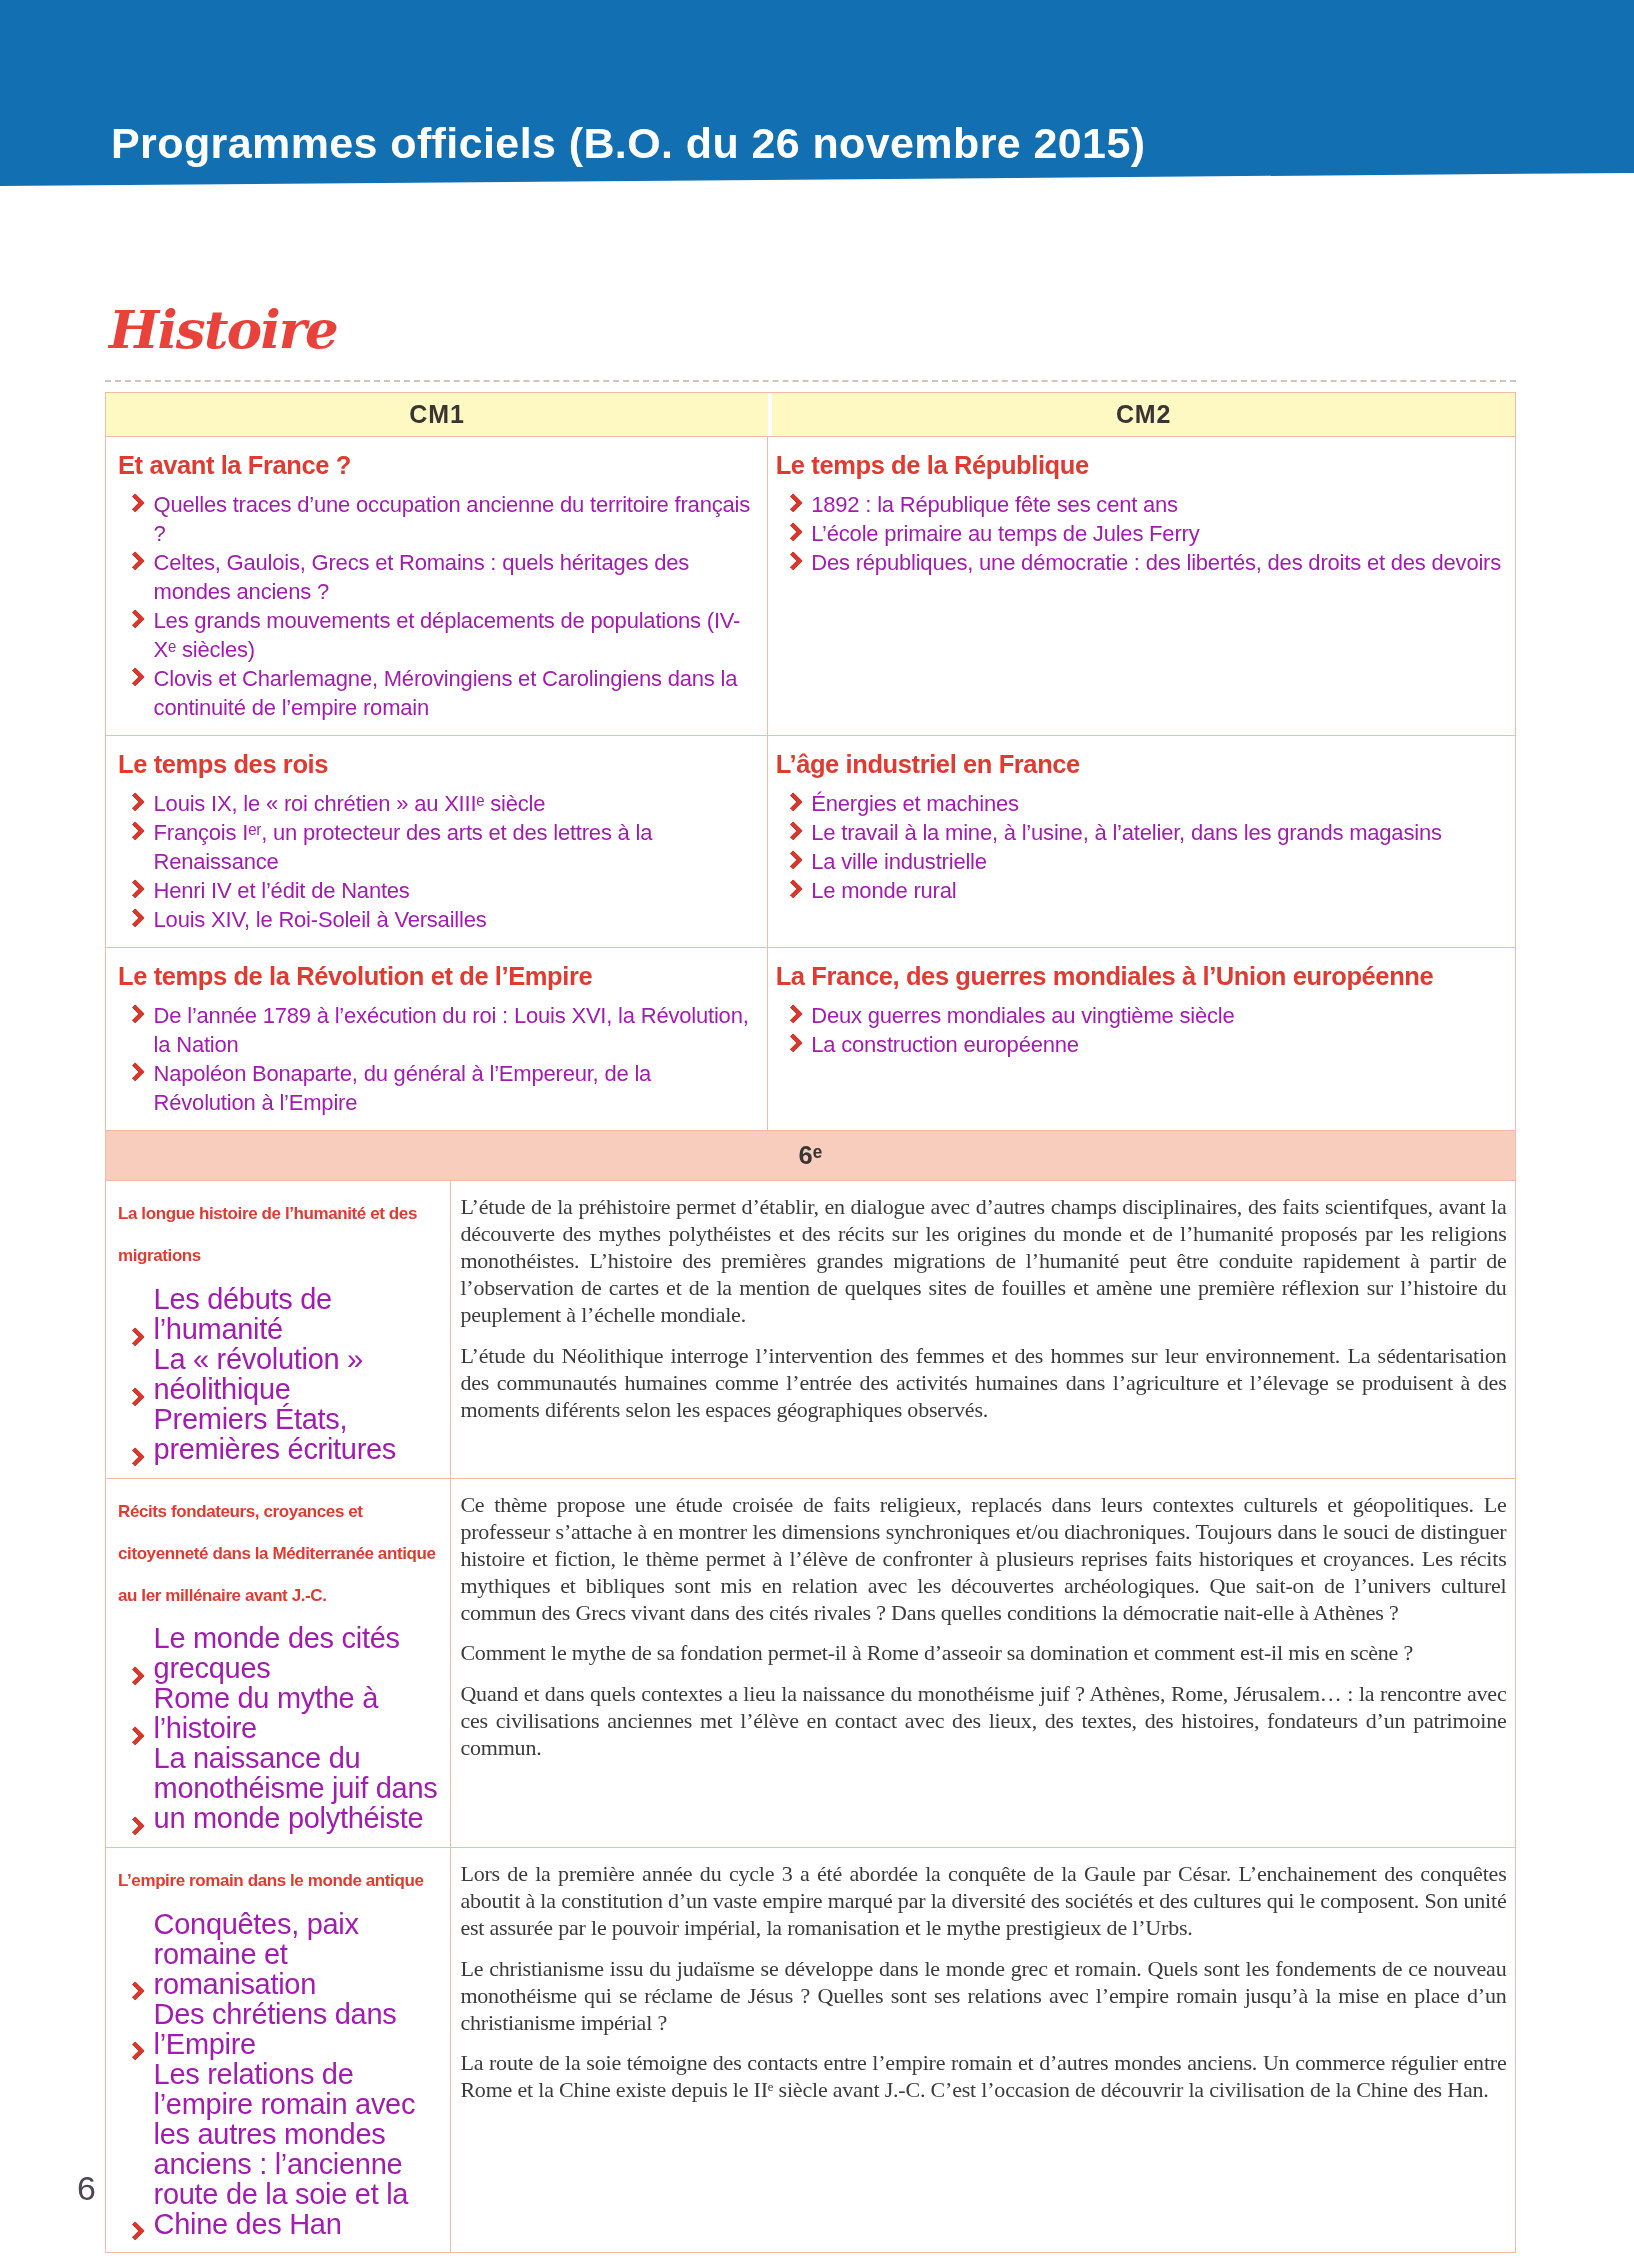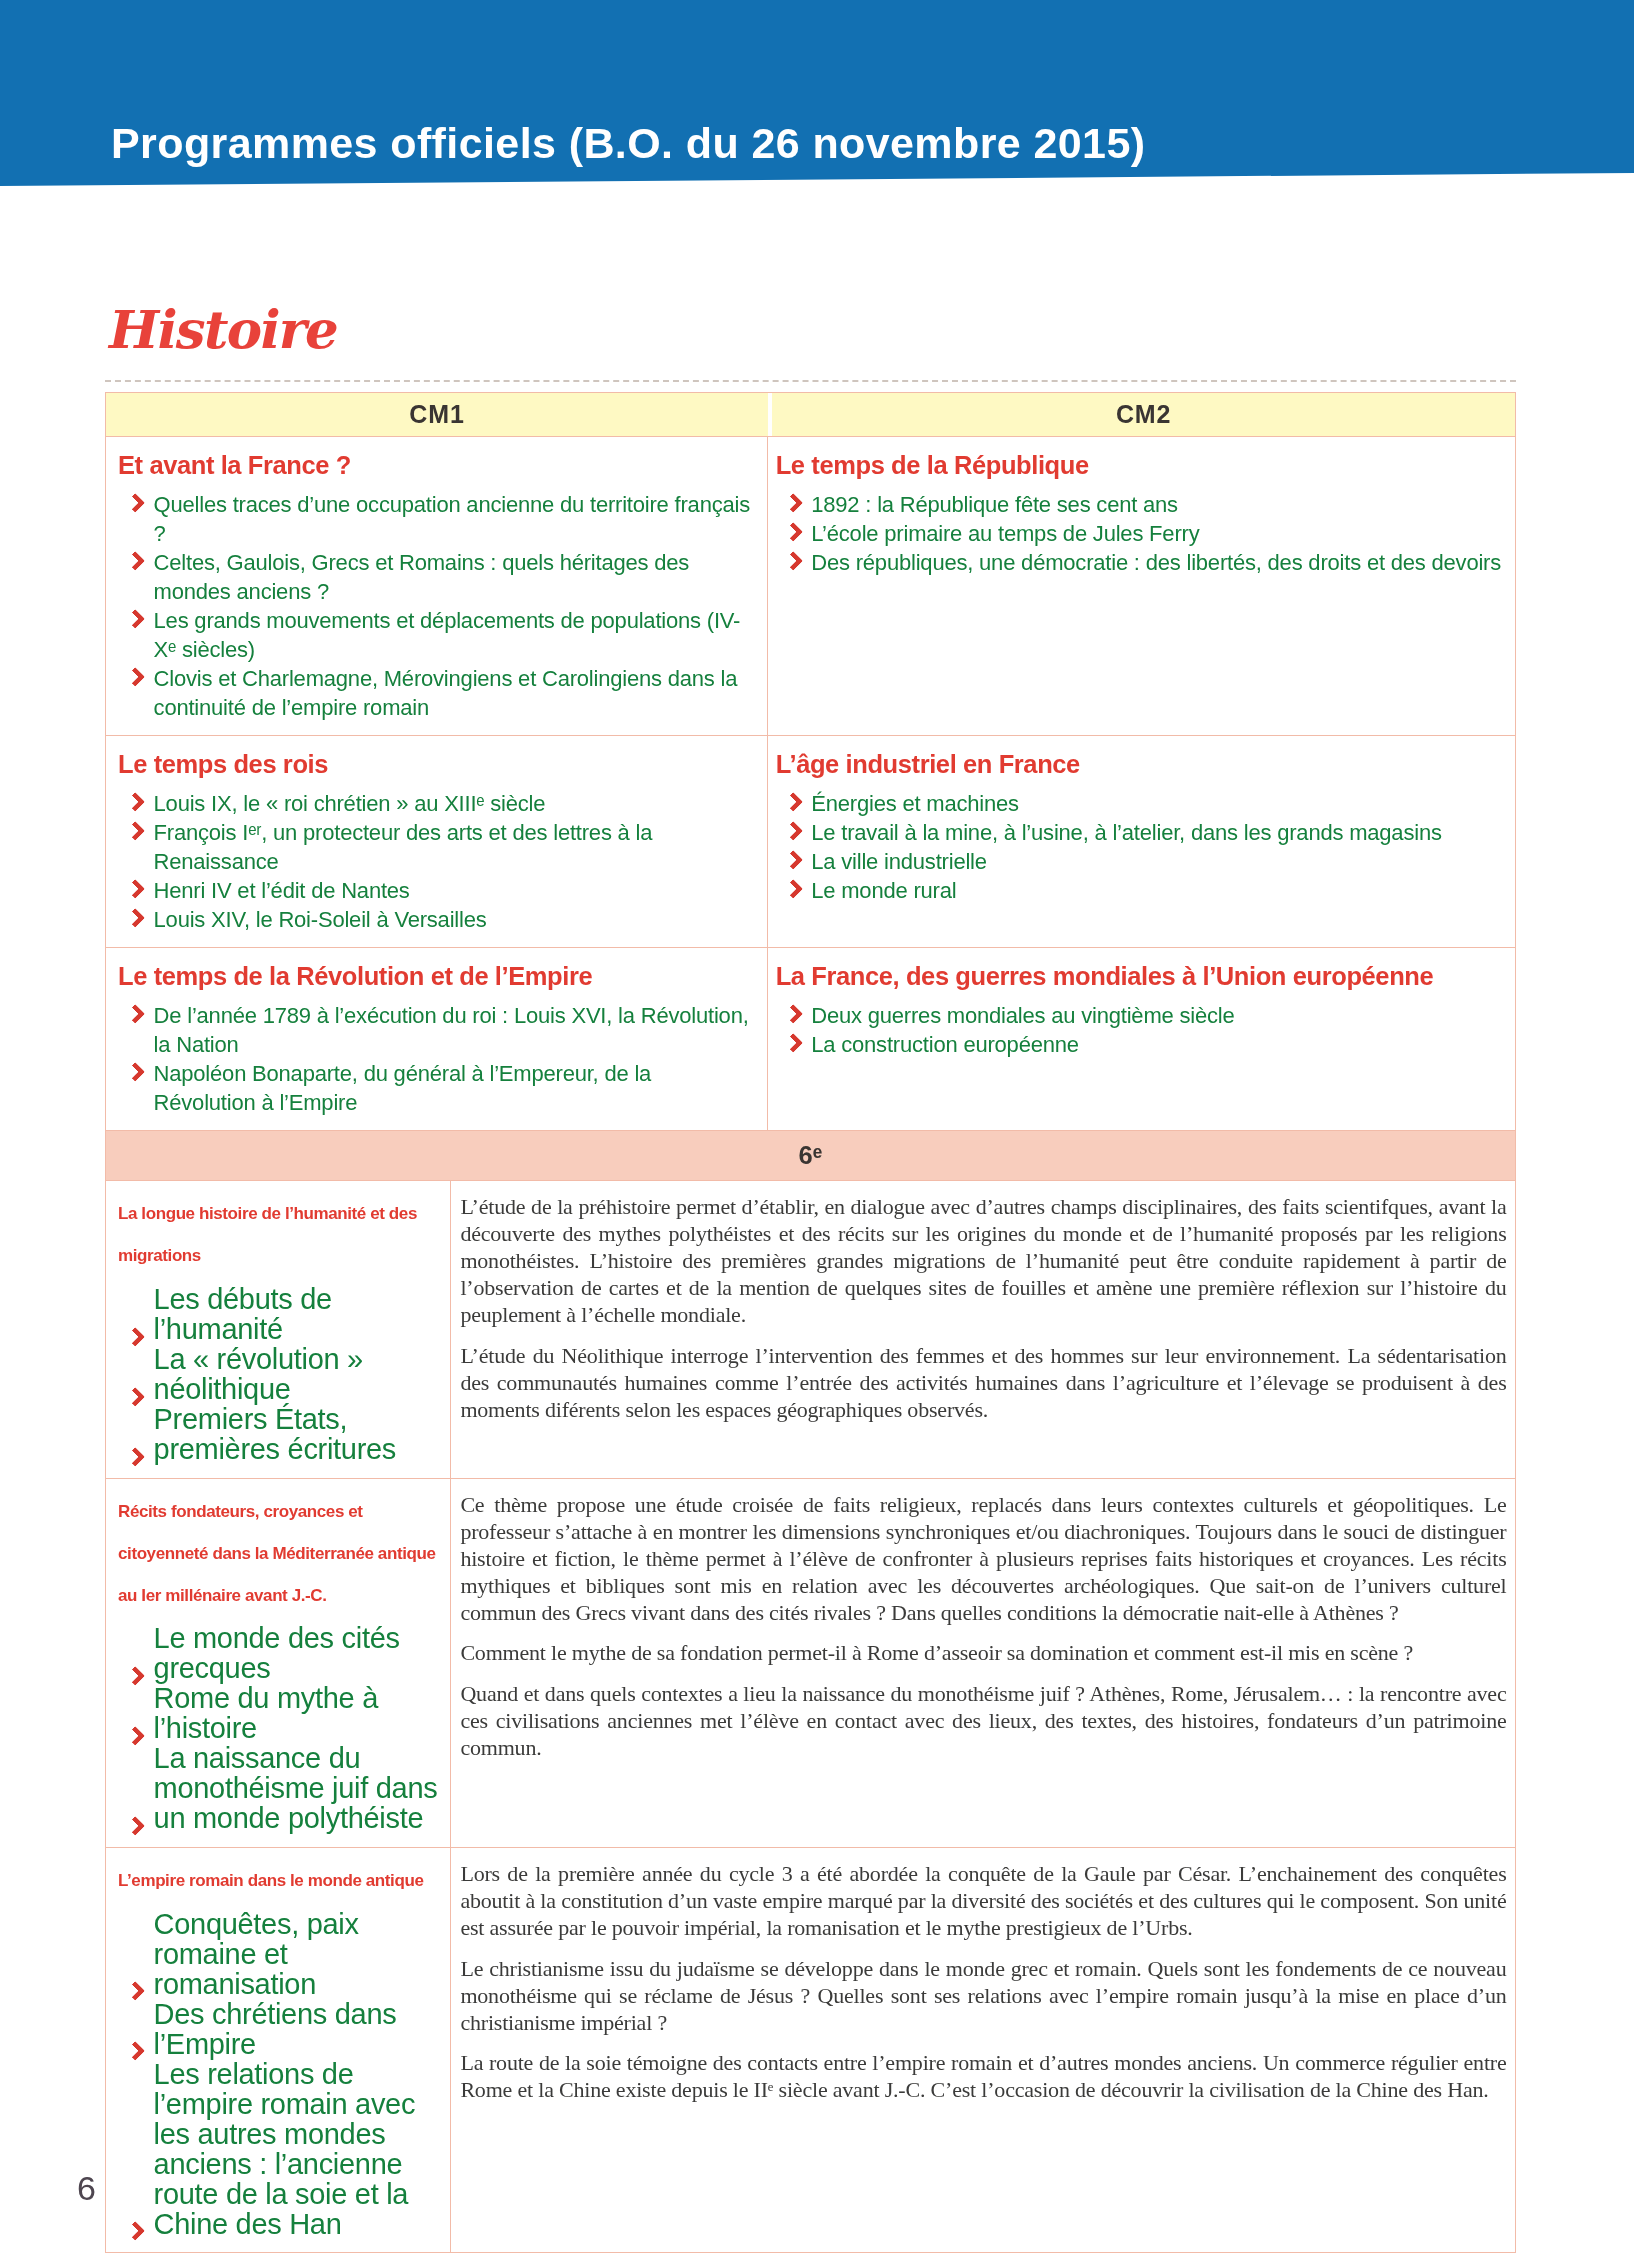--- a/index.html
+++ b/index.html
@@ -45,21 +45,21 @@
 
   .cmrow{display:flex;border-top:1.7px solid #f2bba8;}
   .cell-l{width:662px;border-right:1.7px solid #f2bba8;padding:12px 13.6px 13.6px 12px;box-sizing:border-box;}
   .cell-r{flex:1;padding:12px 10.2px 13.6px 7.7px;box-sizing:border-box;}
 
   h3.sec-title{
     margin:0 0 8.5px 0;color:#e13b31;font-weight:bold;
     font-size:25.5px;line-height:32px;letter-spacing:-0.4px;
   }
   ul.bullets{list-style:none;margin:0;padding:0 0 0 10.2px;}
-  ul.bullets li{display:flex;font-size:22px;line-height:29px;color:#15803d;letter-spacing:-0.2px;}
+  ul.bullets li{display:flex;font-size:22px;line-height:29px;color:#a21caf;letter-spacing:-0.2px;}
   .chev{
     flex:0 0 auto;width:9.4px;height:9.4px;margin:6.8px 11px 0 0;
     border-top:5.1px solid #d6382e;border-right:5.1px solid #d6382e;
     transform:rotate(45deg);border-radius:1.7px;
   }
   .btxt{flex:1;}
 
   .grade-band{
     height:49px;background:#f8cdbd;border-top:1.7px solid #f2bba8;
     display:flex;align-items:center;justify-content:center;

